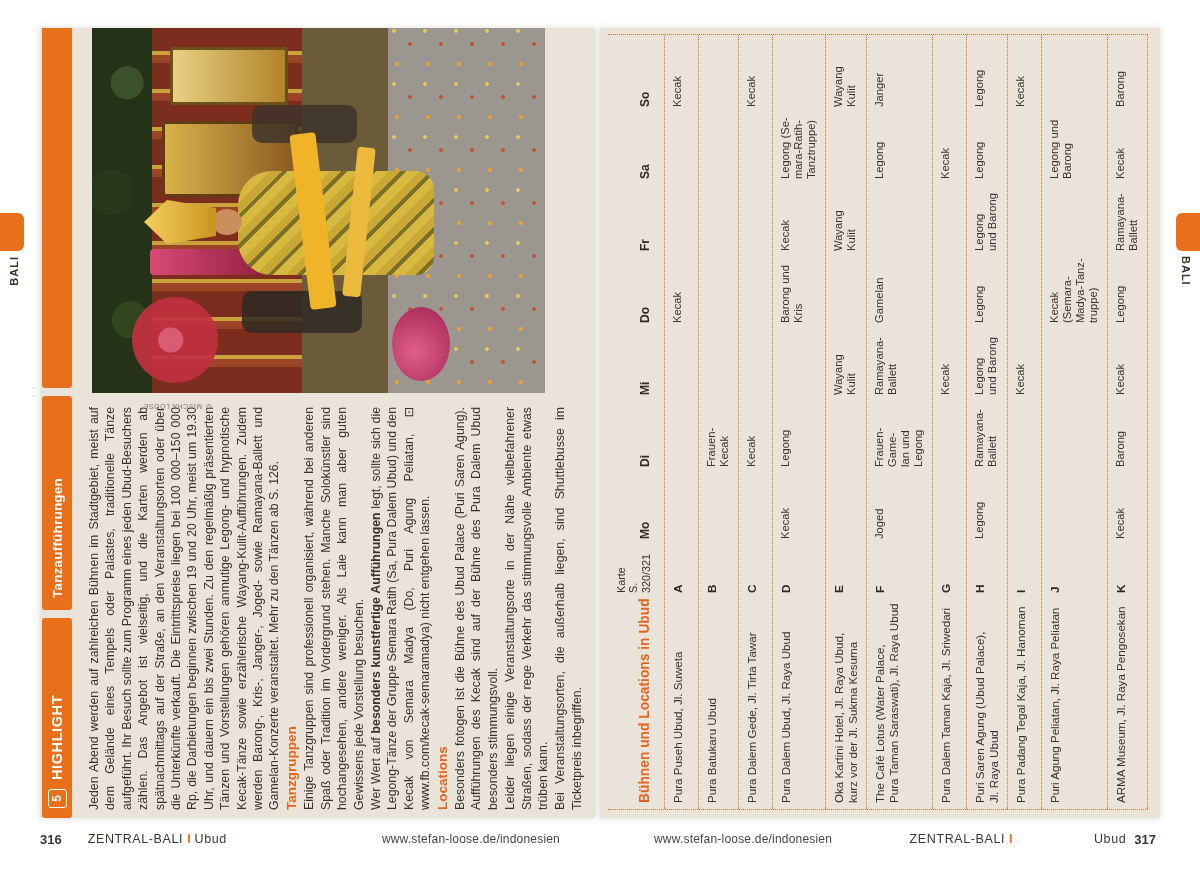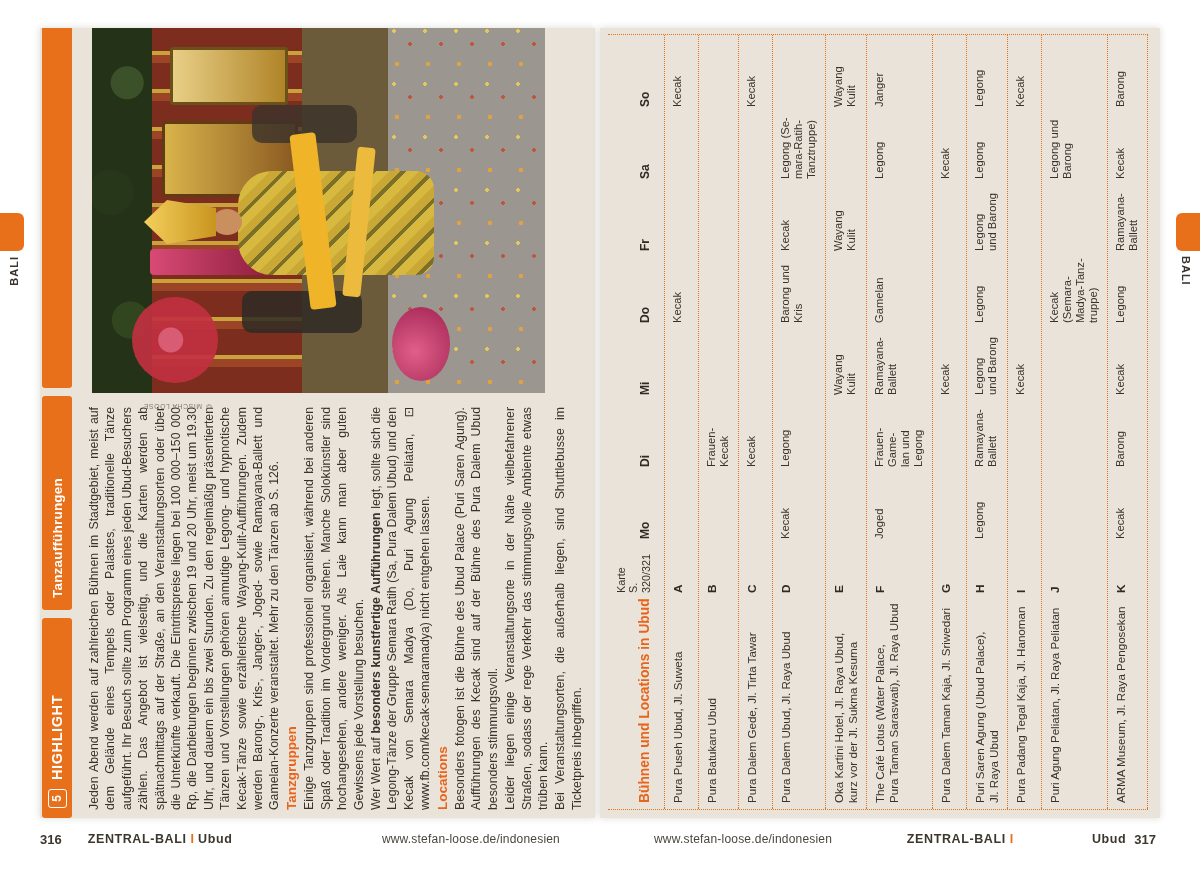--- a/index.html
+++ b/index.html
@@ -75,21 +75,21 @@
   .t-name{font-size:11.6px;line-height:13.6px;white-space:pre-line;color:#37322b;}
   .t-map{font-weight:bold;font-size:11.8px;color:#2e2a24;}
   .t-cell{font-size:11.2px;line-height:13px;white-space:pre-line;color:#37322b;}
   .trow{min-height:20px;}
 
   
   .footer{position:absolute;top:830px;height:18px;font-size:12.5px;color:#3c362e;}
   .fL{left:40px;width:520px;display:flex;align-items:center;}
   .fR{left:640px;width:520px;display:flex;align-items:center;}
   .fnum{font-weight:bold;font-size:13px;}
-  .fsec{font-weight:bold;letter-spacing:.6px;}
+  .fsec{font-weight:normal;letter-spacing:.6px;}
   .fdiv{color:#e8701a;font-weight:bold;margin:0 4px;}
   .furl{color:#4a453f;font-size:12px;letter-spacing:.2px;}
   .fL .fnum{margin-right:26px;}
   .fL .furl{margin-left:auto;}
   .fR .furl{margin-left:14px;}
   .fR .fsec{margin-left:auto;}
   .fR .fnum{margin-left:8px;margin-right:4px;}
 
   
   .tab{position:absolute;top:213px;width:24px;height:38px;background:#e8701a;}

